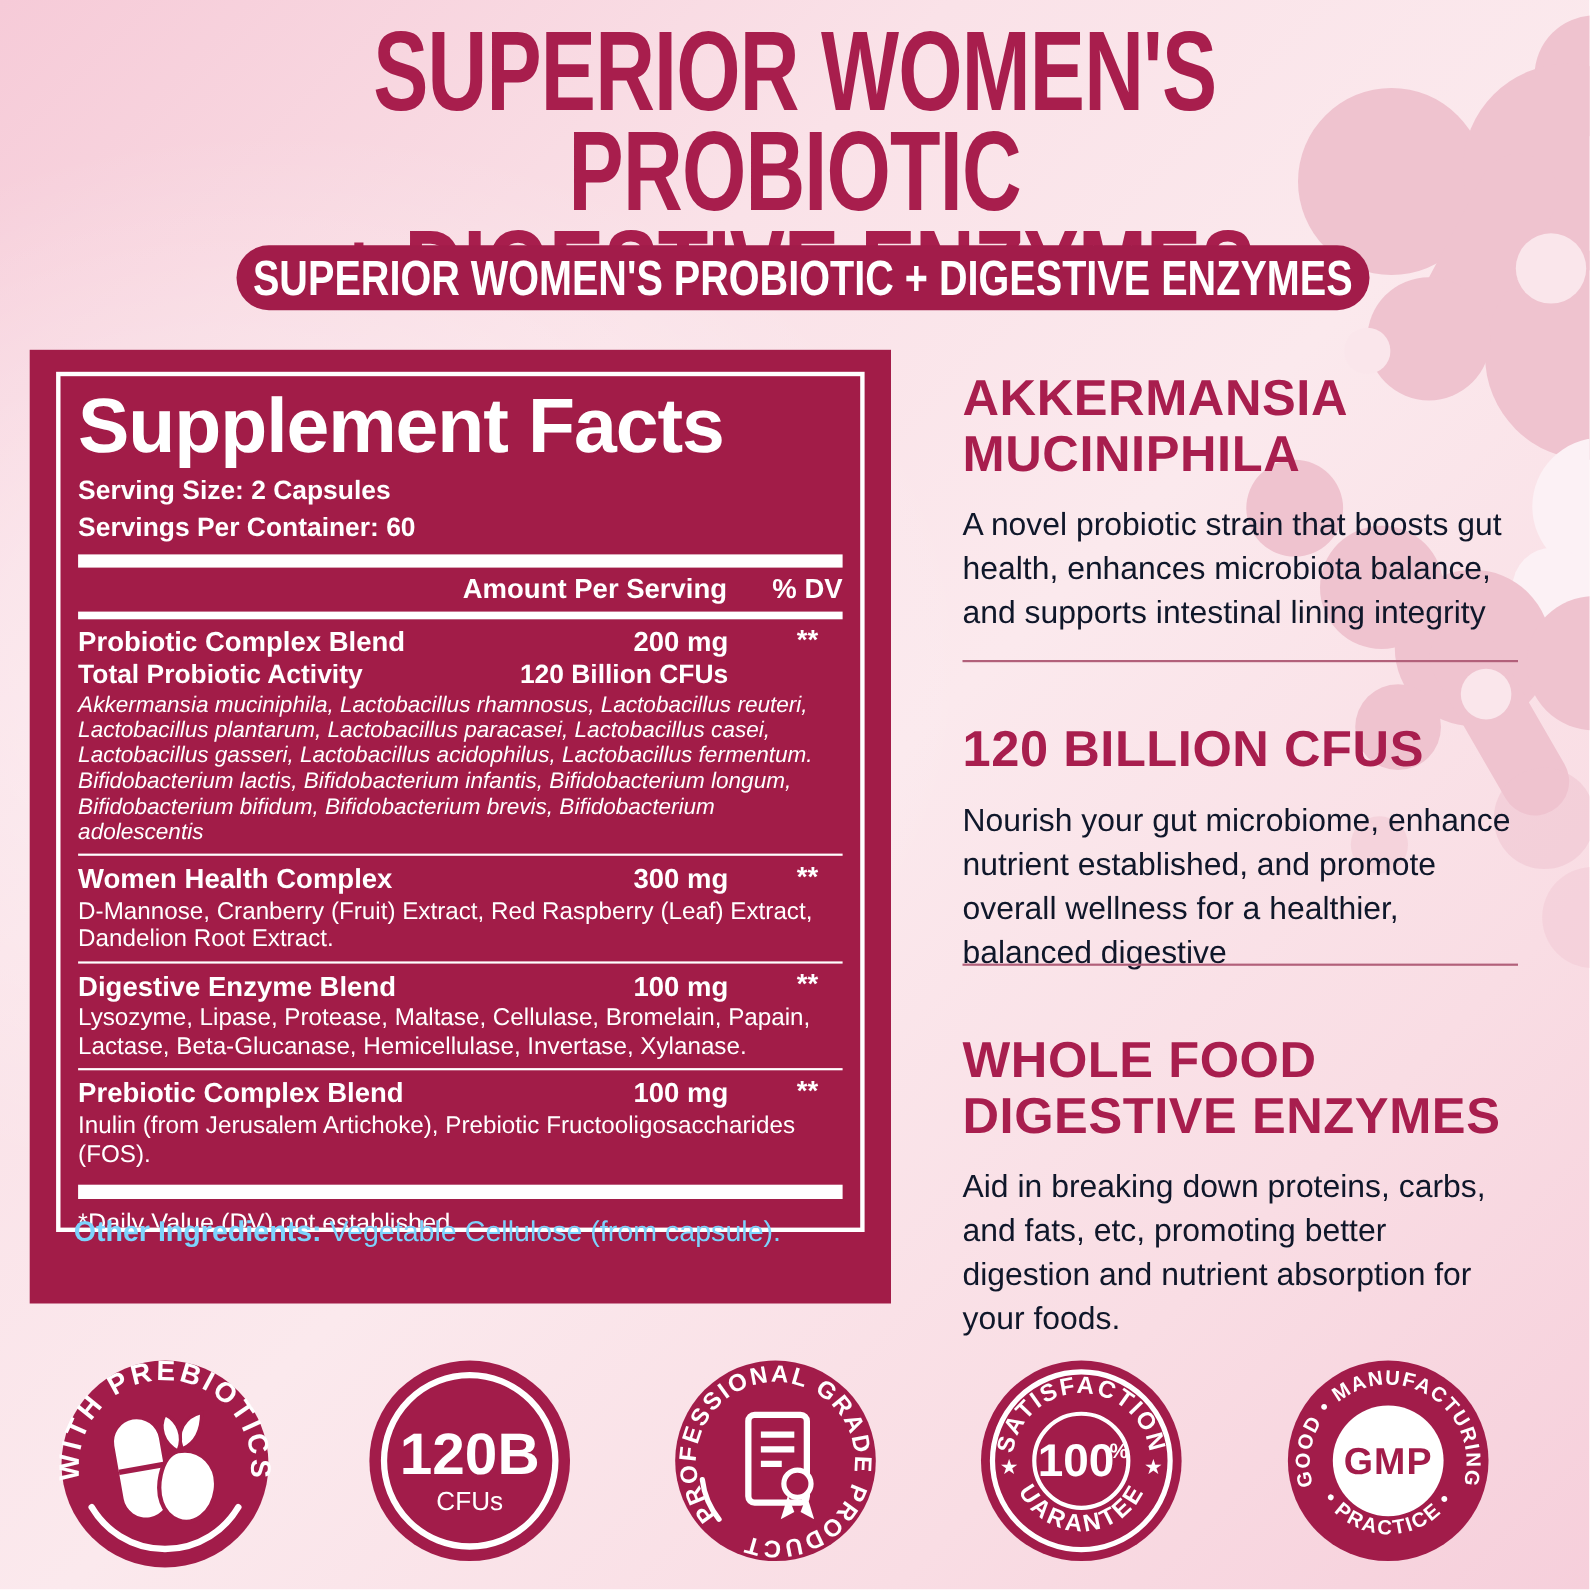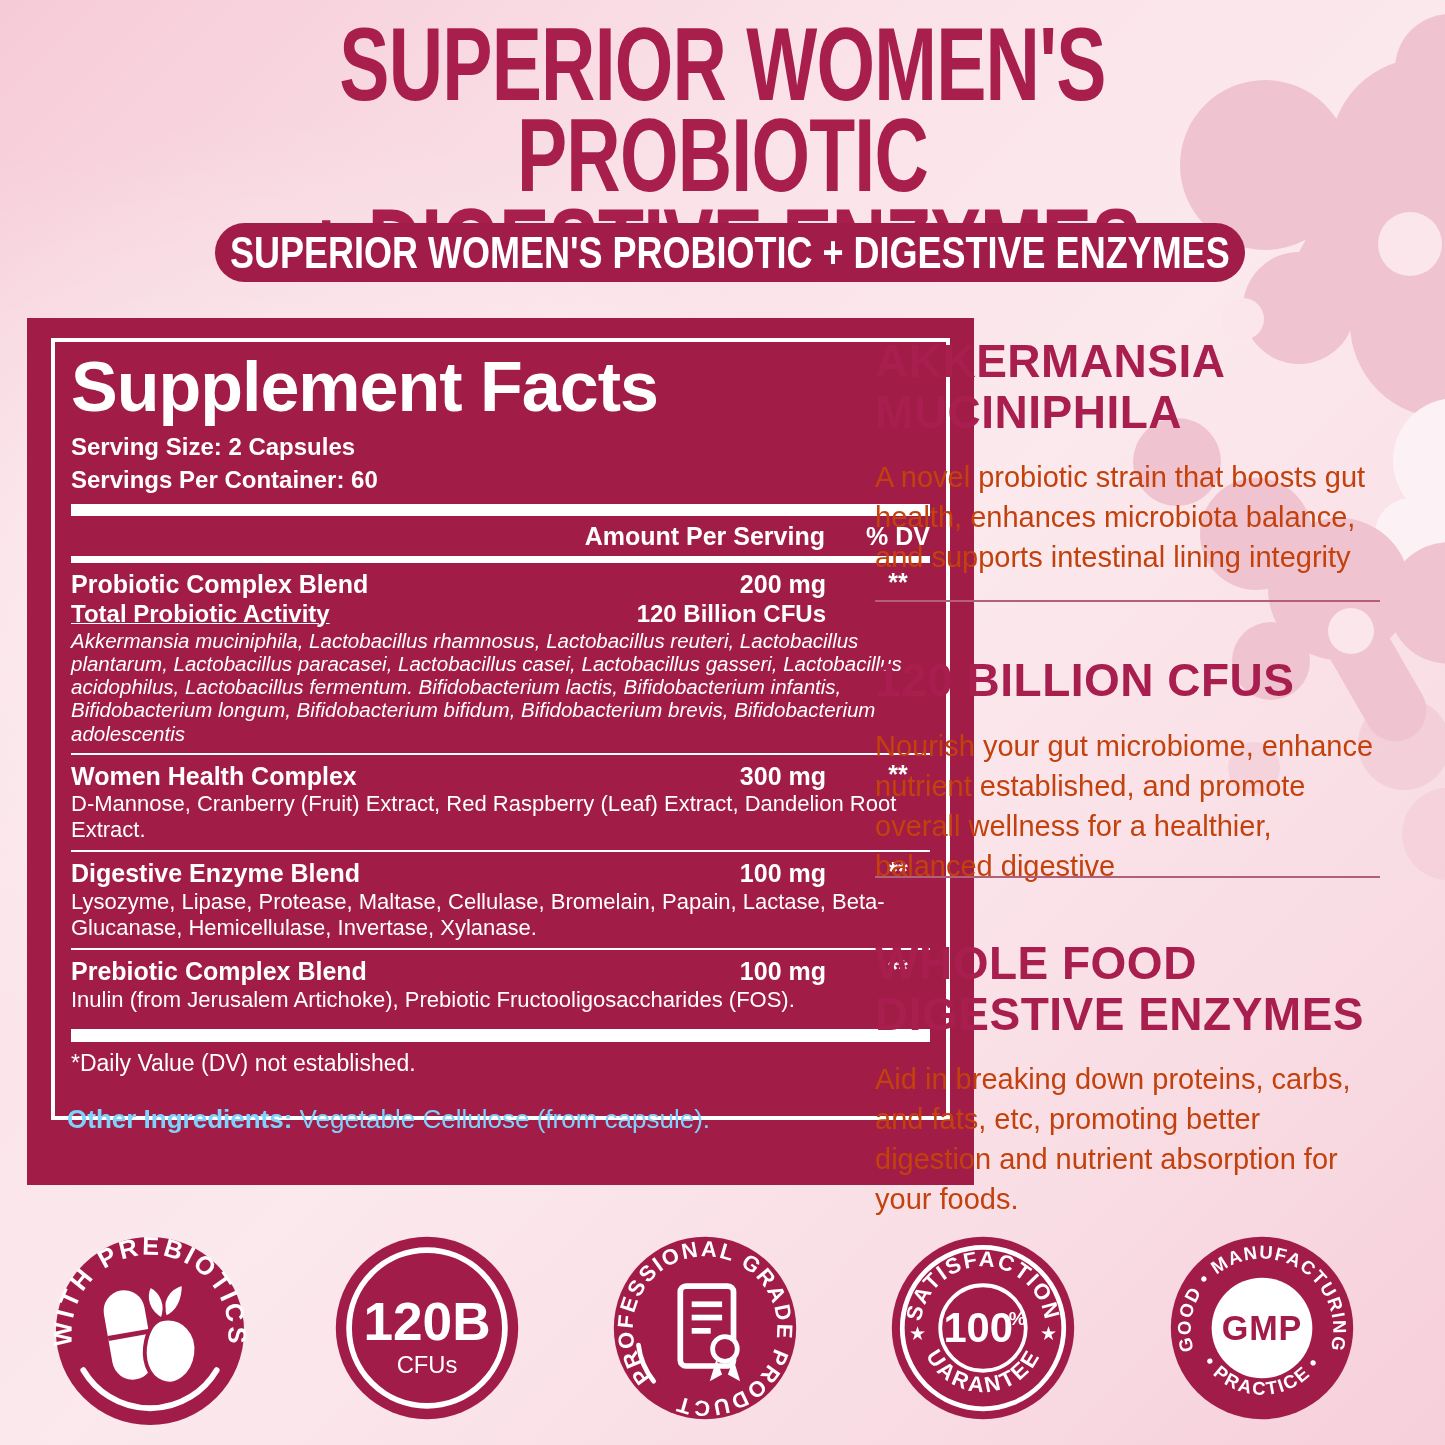--- a/index.html
+++ b/index.html
@@ -16,51 +16,51 @@
   .blob.lite{background:#fcf1f5;}
   
   .page-title{position:absolute;top:20px;left:0;width:1445px;text-align:center;
       font-size:103px;font-weight:bold;line-height:.88;letter-spacing:-1px;color:#a81e4d;
       white-space:pre-line;transform:scaleX(.73);transform-origin:50% 0;margin:0;}
   .banner{position:absolute;left:215px;top:223px;width:1030px;height:59px;border-radius:30px;
       background:#a21c4a;display:flex;align-items:center;justify-content:center;}
   .banner span{font-size:45px;font-weight:bold;color:#fff;white-space:nowrap;
       transform:scaleX(.8);letter-spacing:0;}
   
-  .facts{position:absolute;left:27px;top:318px;width:947px;height:867px;background:#a21c48;color:#fff;}
+  .facts{position:absolute;left:27px;top:318px;width:783px;height:867px;background:#a21c48;color:#fff;}
   .facts-inner{position:absolute;left:24px;top:20px;right:24px;height:782px;border:4px solid #fff;
       box-sizing:border-box;padding:8px 16px 0;overflow:hidden;}
   .sf-title{font-size:70px;font-weight:bold;line-height:1.02;margin:2px 0 8px;letter-spacing:-1px;}
   .sf-serving{font-size:24px;font-weight:bold;line-height:1.35;}
   .bar{background:#fff;}
   .bar1{height:12px;margin:8px 0 6px;}
   .sf-header{position:relative;height:30px;font-size:25px;font-weight:bold;}
   .sf-header .amt{position:absolute;right:105px;top:0;}
   .sf-header .dv{position:absolute;right:0px;top:0;width:70px;text-align:right;}
   .bar2{height:7px;margin:4px 0 0;}
   .sf-row{position:relative;padding:7px 0 8px;}
   .sf-row + .sf-row{border-top:2px solid #fff;}
   .nname{font-size:25px;font-weight:bold;line-height:1.15;}
   .namount{position:absolute;top:7px;right:104px;font-size:25px;font-weight:bold;}
   .ndv{position:absolute;top:5px;right:8px;width:48px;text-align:center;font-size:25px;font-weight:bold;}
-  .subrow{position:relative;margin-top:1px;text-decoration:underline;}
+  .subrow{position:relative;margin-top:1px;}
   .subname{font-size:24px;font-weight:bold;}
   .subvalue{position:absolute;right:104px;top:0;font-size:24px;font-weight:bold;}
   .strains{font-style:italic;font-size:20.5px;line-height:1.13;margin:1px 0 0;}
   .ndesc{font-size:22px;line-height:1.16;margin:1px 0 0;}
   .bar3{height:13px;margin:8px 0 7px;}
   .footnote{font-size:23px;line-height:1.22;}
   .other{position:absolute;left:40px;bottom:24px;right:26px;font-size:26px;color:#7dd3fc;}
   .other b{font-weight:bold;}
   
   .feature{position:absolute;left:875px;width:535px;color:#a81e4e;}
   .f1{top:336px;} .f2{top:655px;} .f3{top:938px;}
   .f-head{font-size:46px;font-weight:bold;line-height:1.1;letter-spacing:.5px;
       white-space:pre-line;margin:0 0 20px;}
-  .f-body{font-size:29px;line-height:1.38;color:#c2410c;margin:0;width:500px;}
+  .f-body{font-size:29px;line-height:1.38;color:#0f172a;margin:0;width:500px;}
   .divider{position:absolute;left:875px;width:505px;height:0;border-top:2px solid #b2607a;}
   .d1{top:600px;} .d2{top:876px;}
   
   .badges{position:absolute;left:0;top:1233px;width:1445px;height:200px;}
   .badge{position:absolute;top:0;}
   svg{font-family:"Liberation Sans","DejaVu Sans",sans-serif;}
   .b1{left:52px;width:196px;height:196px;}
   .b2{left:332px;width:190px;height:190px;}
   .b3{left:610px;width:190px;height:190px;}
   .b4{left:888px;width:190px;height:190px;}

